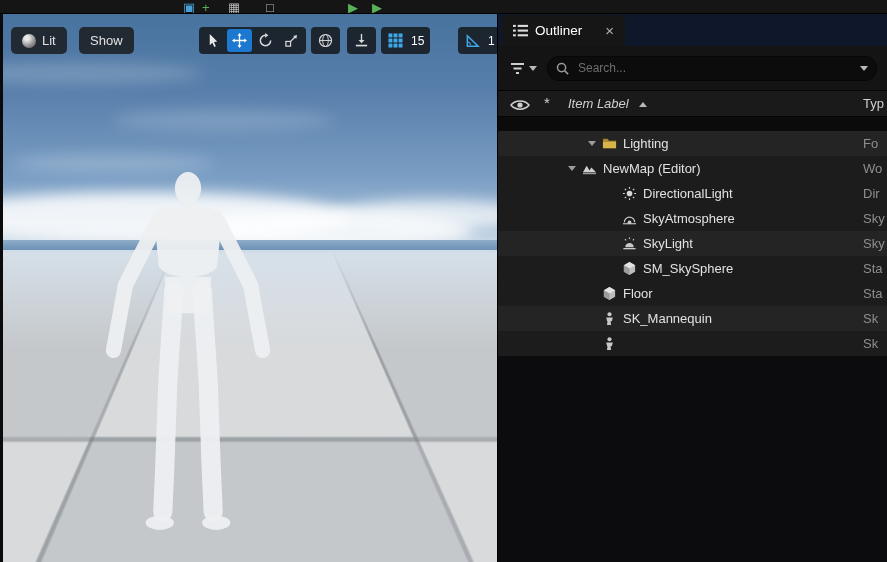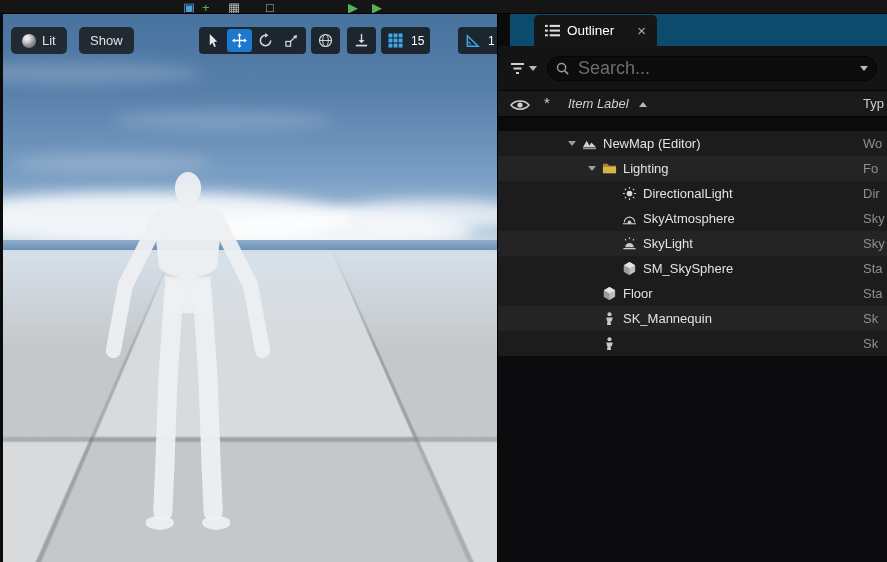--- a/index.html
+++ b/index.html
@@ -36,32 +36,32 @@
   .sphere{width:14px;height:14px;border-radius:50%;background:radial-gradient(circle at 35% 30%,#e9e9e9 15%,#8b8b8b 60%,#565656);}
   .tool-group{position:absolute;top:13px;height:27px;display:flex;align-items:center;gap:1px;
     background:rgba(16,16,16,.78);border-radius:4px;padding:0 2px;}
   .tool-btn{width:25px;height:23px;display:flex;align-items:center;justify-content:center;border-radius:3px;}
   .tool-btn svg{width:15px;height:15px;}
   .tool-btn.active{background:#1d78cf;}
   .snap-val{color:#fff;font-size:12px;padding:0 4px 0 2px;}
 
   
   .panel{position:absolute;left:497px;top:0;width:390px;height:562px;background:#0b0b0b;border-left:1px solid #000;}
-  .tabs{height:46px;display:flex;align-items:flex-end;padding:0 0 0 24px;background:#0c4a6e;margin-left:12px;}
+  .tabs{height:46px;display:flex;align-items:flex-end;padding:0 0 0 4px;background:#0f172a;}
   .tab{height:31px;display:flex;align-items:center;gap:7px;padding:0 11px;color:#a6a6a6;font-size:13.5px;
     border-radius:5px 5px 0 0;}
   .tab.active{background:#161616;color:#fff;}
   .tab .close{margin-left:16px;font-size:15px;color:#b0b0b0;line-height:1;}
   .tab svg{width:15px;height:15px;}
 
   .search-row{height:44px;display:flex;align-items:center;gap:10px;padding:0 10px 0 12px;background:#141414;}
   .filter-button{display:flex;align-items:center;gap:4px;}
   .search-box{flex:1;height:25px;display:flex;align-items:center;gap:7px;background:#0c0c0c;
     border:1px solid #060606;border-radius:12px;padding:0 8px;}
-  .search-box input{flex:1;background:transparent;border:none;outline:none;color:#84cc16;font-size:18px;min-width:0;}
+  .search-box input{flex:1;background:transparent;border:none;outline:none;color:#84cc16;font-size:12px;min-width:0;}
   .search-box input::placeholder{color:#6e6e6e;}
   .chev{width:0;height:0;border:4px solid transparent;border-top:5px solid #b9b9b9;margin-top:4px;}
 
   .list-header{position:relative;height:27px;background:#1a1a1a;border-top:1px solid #050505;border-bottom:1px solid #050505;
     display:flex;align-items:center;color:#cfcfcf;font-size:13px;}
   .list-header .eye{position:absolute;left:12px;top:7px;width:20px;height:14px;}
   .list-header .star{position:absolute;left:46px;top:3px;font-size:15px;color:#cfcfcf;}
   .list-header .col-label{position:absolute;left:70px;font-style:italic;}
   .sort-arrow{position:absolute;left:141px;top:11px;width:0;height:0;border:4px solid transparent;border-bottom:5px solid #b8b8b8;margin-top:-4px;}
   .col-type{position:absolute;left:365px;width:25px;overflow:hidden;white-space:nowrap;}
@@ -268,49 +268,49 @@
           <path d="M1 7 C5 1.5 15 1.5 19 7 C15 12.5 5 12.5 1 7 Z" fill="none" stroke="#cfcfcf" stroke-width="1.5"></path>
           <circle cx="10" cy="7" r="2.6" fill="#cfcfcf"></circle>
         </svg>
       <span class="star">*</span>
       <span class="col-label">Item Label</span>
       <span class="sort-arrow"></span>
       <span class="col-type">Typ</span>
     </div>
 
     <div class="rows" id="rows">
+        <div class="row r-odd">
+    <span class="gutter"></span>
+    <span class="indent" style="width: 28px;"></span>
+    <span class="expander">
+            <i></i>
+          </span>
+    <span class="row-icon">
+            <svg viewBox="0 0 16 16">
+              <path d="M1 3 h5 l1.5 2 H15 v8 H1 Z" fill="#a8862f"></path>
+              <path d="M1 6.2 h14 v6.8 H1 Z" fill="#d7b54a"></path>
+            </svg>
+          </span>
+    <span class="row-label">Lighting</span>
+    <span class="row-type">Fo</span>
+  </div>
         <div class="row r-even">
     <span class="gutter"></span>
     <span class="indent" style="width: 8px;"></span>
     <span class="expander">
             <i></i>
           </span>
     <span class="row-icon">
             <svg viewBox="0 0 16 16">
               <path d="M1 12 L5 5 L8 10 L10 7 L15 12 Z" fill="#cfcfcf"></path>
               <rect x="1" y="12.5" width="14" height="1.6" fill="#9a9a9a"></rect>
             </svg>
           </span>
     <span class="row-label">NewMap (Editor)</span>
     <span class="row-type">Wo</span>
-  </div>
-        <div class="row r-odd">
-    <span class="gutter"></span>
-    <span class="indent" style="width: 28px;"></span>
-    <span class="expander">
-            <i></i>
-          </span>
-    <span class="row-icon">
-            <svg viewBox="0 0 16 16">
-              <path d="M1 3 h5 l1.5 2 H15 v8 H1 Z" fill="#a8862f"></path>
-              <path d="M1 6.2 h14 v6.8 H1 Z" fill="#d7b54a"></path>
-            </svg>
-          </span>
-    <span class="row-label">Lighting</span>
-    <span class="row-type">Fo</span>
   </div>
         <div class="row r-even">
     <span class="gutter"></span>
     <span class="indent" style="width: 48px;"></span>
     <span class="expander" style="visibility: hidden;">
             <i></i>
           </span>
     <span class="row-icon">
             <svg viewBox="0 0 16 16">
               <circle cx="8" cy="8" r="3" fill="#d6d6d6"></circle>

